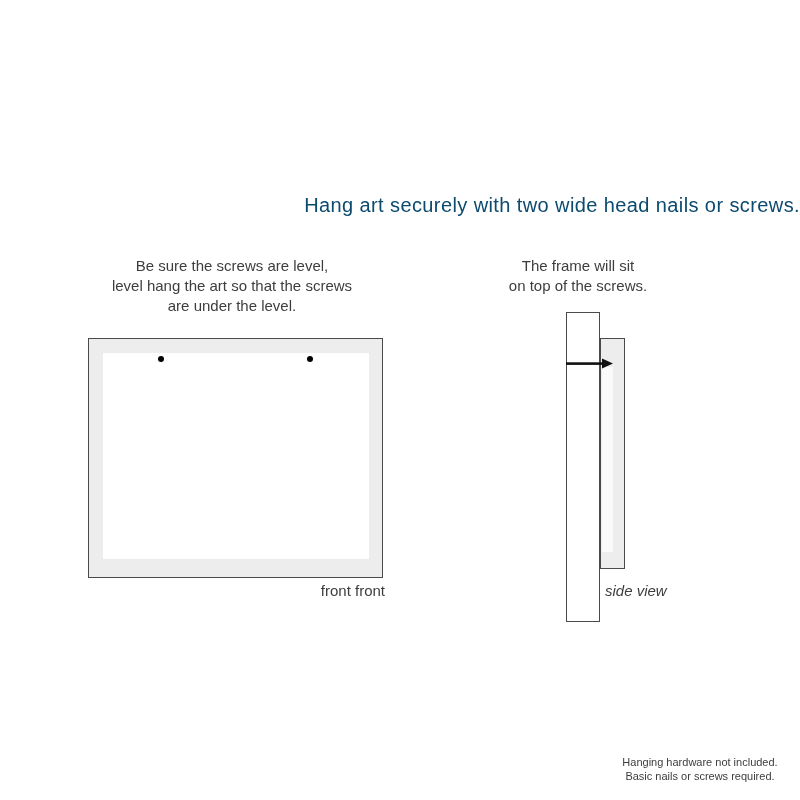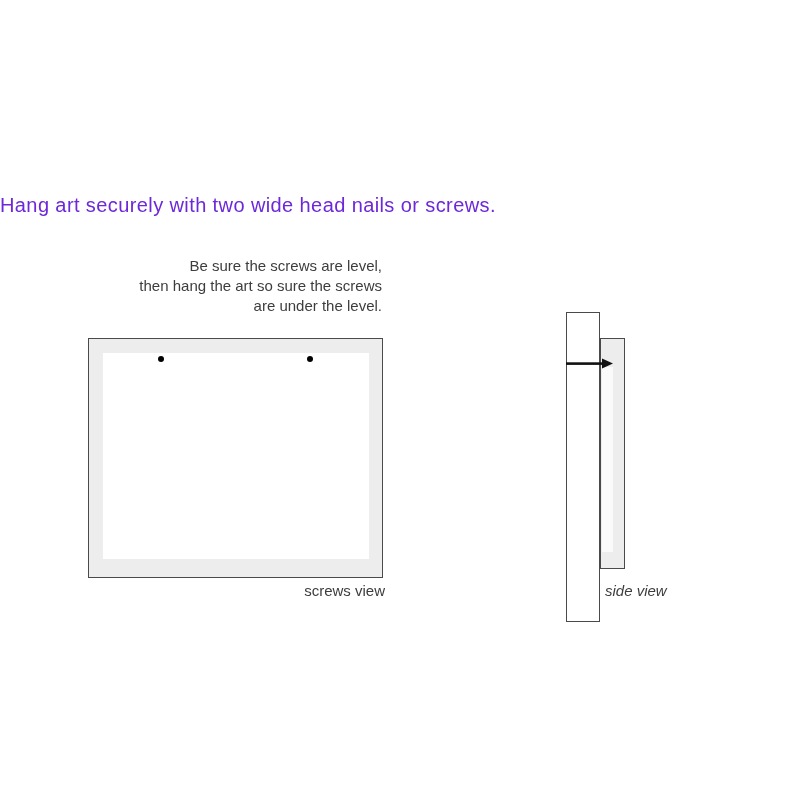--- a/index.html
+++ b/index.html
@@ -10,35 +10,35 @@
     background: #ffffff;
     font-family: "Liberation Sans", sans-serif;
     color: #3d3d3d;
     overflow: hidden;
   }
   .abs { position: absolute; }
 
   
   .title {
     top: 194px; left: 0; width: 800px;
-    text-align: left;
+    text-align: right;
     font-size: 20px;
     font-weight: 300;
     letter-spacing: 0.4px;
-    color: #6d28d9;
+    color: #0c4a6e;
   }
 
   
   .note {
     font-size: 15px;
     line-height: 20px;
     text-align: center;
     color: #3d3d3d;
   }
-  .note-front { top: 256px; left: 82px;  width: 300px; text-align: right; }
+  .note-front { top: 256px; left: 82px;  width: 300px; }
   .note-side  { top: 256px; left: 428px; width: 300px; }
 
   
   .frame-outer {
     left: 88px; top: 338px; width: 293px; height: 238px;
     background: #ededed;
     border: 1px solid #4a4a4a;
   }
   .frame-opening {
     position: absolute;
@@ -88,37 +88,45 @@
 </style>
 </head>
 <body>
 
 <div class="canvas">
 
   <div class="abs title">Hang art securely with two wide head nails or screws.</div>
 
   <div class="abs note note-front">
     <div>Be sure the screws are level,</div>
-    <div>then hang the art so sure the screws</div>
+    <div>level hang the art so that the screws</div>
     <div>are under the level.</div>
   </div>
 
+  <div class="abs note note-side">
+    <div>The frame will sit</div>
+    <div>on top of the screws.</div>
+  </div>
 
   <div class="abs frame-outer">
     <div class="frame-opening">
       <span class="screw-dot left"></span>
       <span class="screw-dot right"></span>
     </div>
   </div>
-  <div class="abs view-label label-front">screws view</div>
+  <div class="abs view-label label-front">front front</div>
 
   <div class="abs wall-rect"></div>
   <div class="abs frame-side-rect">
     <div class="frame-recess"></div>
   </div>
   <svg class="abs nail-svg" viewBox="0 0 48 20" xmlns="http://www.w3.org/2000/svg">
     <rect x="0" y="8.3" width="38" height="2.6" fill="#111111"></rect>
     <polygon points="36,4.6 47,9.6 36,14.6" fill="#111111"></polygon>
   </svg>
   <div class="abs view-label label-side">side view</div>
 
+  <div class="abs footer-note">
+    <div>Hanging hardware not included.</div>
+    <div>Basic nails or screws required.</div>
+  </div>
 
 </div>
 
 </body></html>

